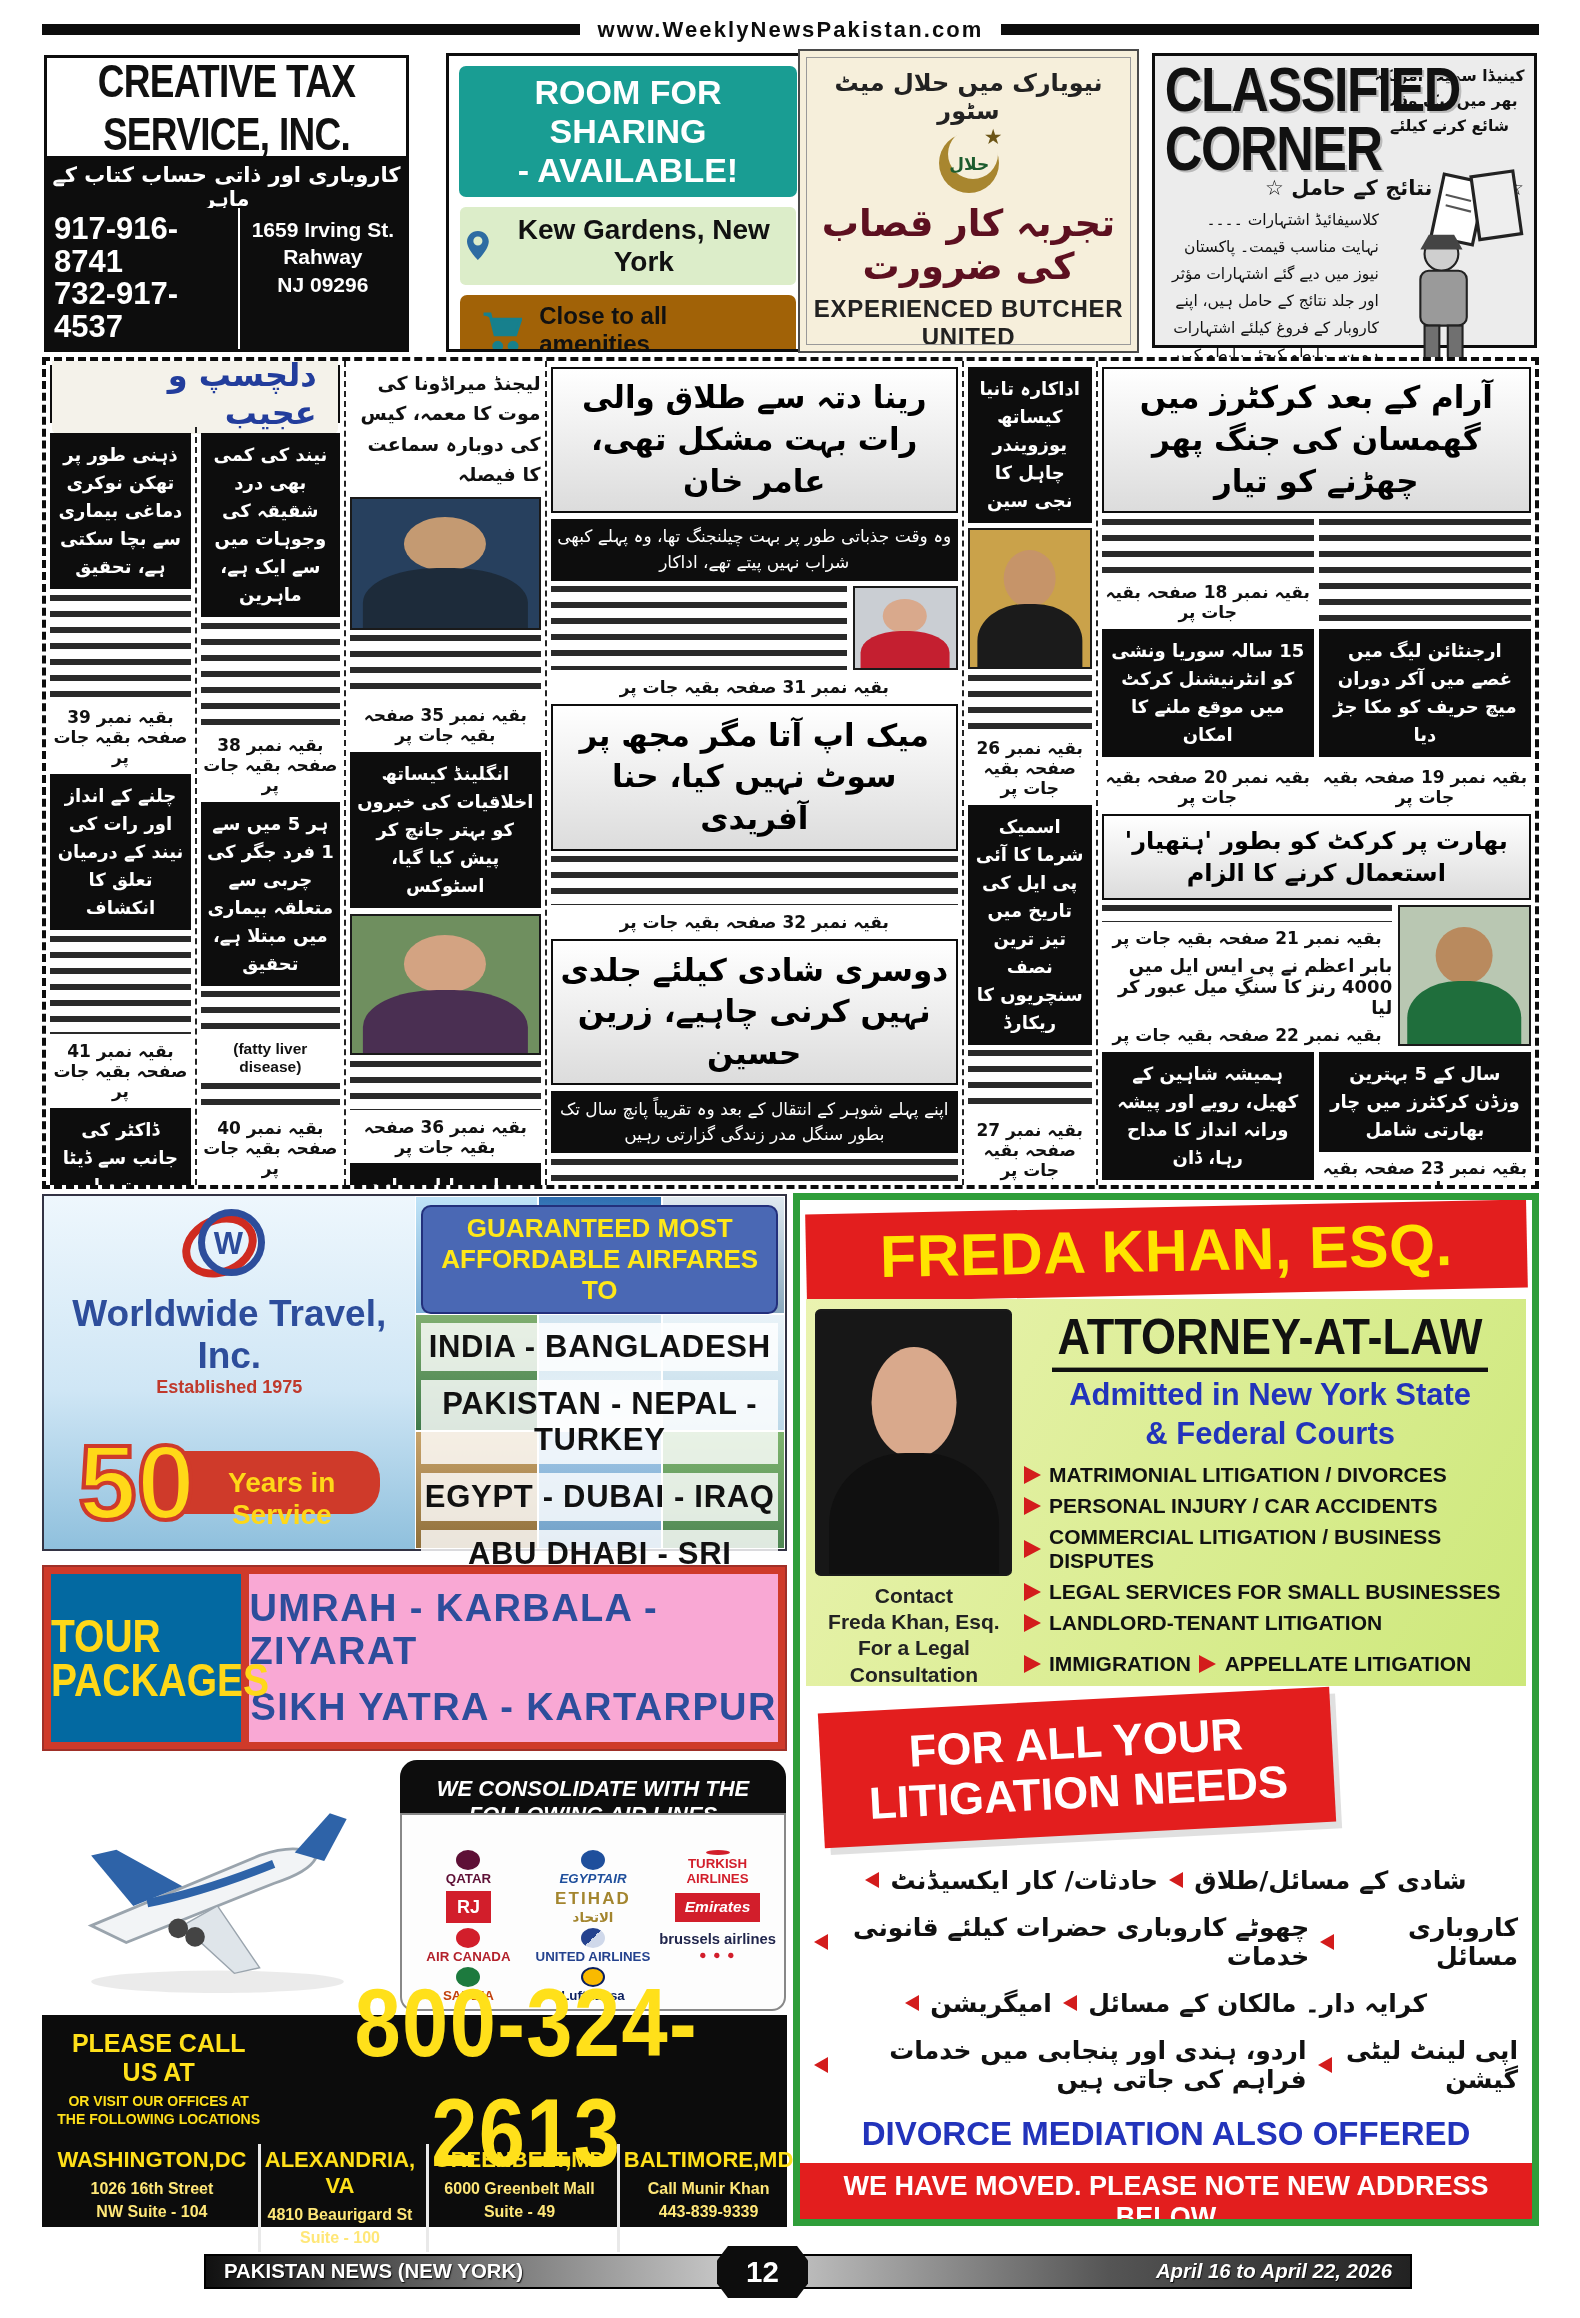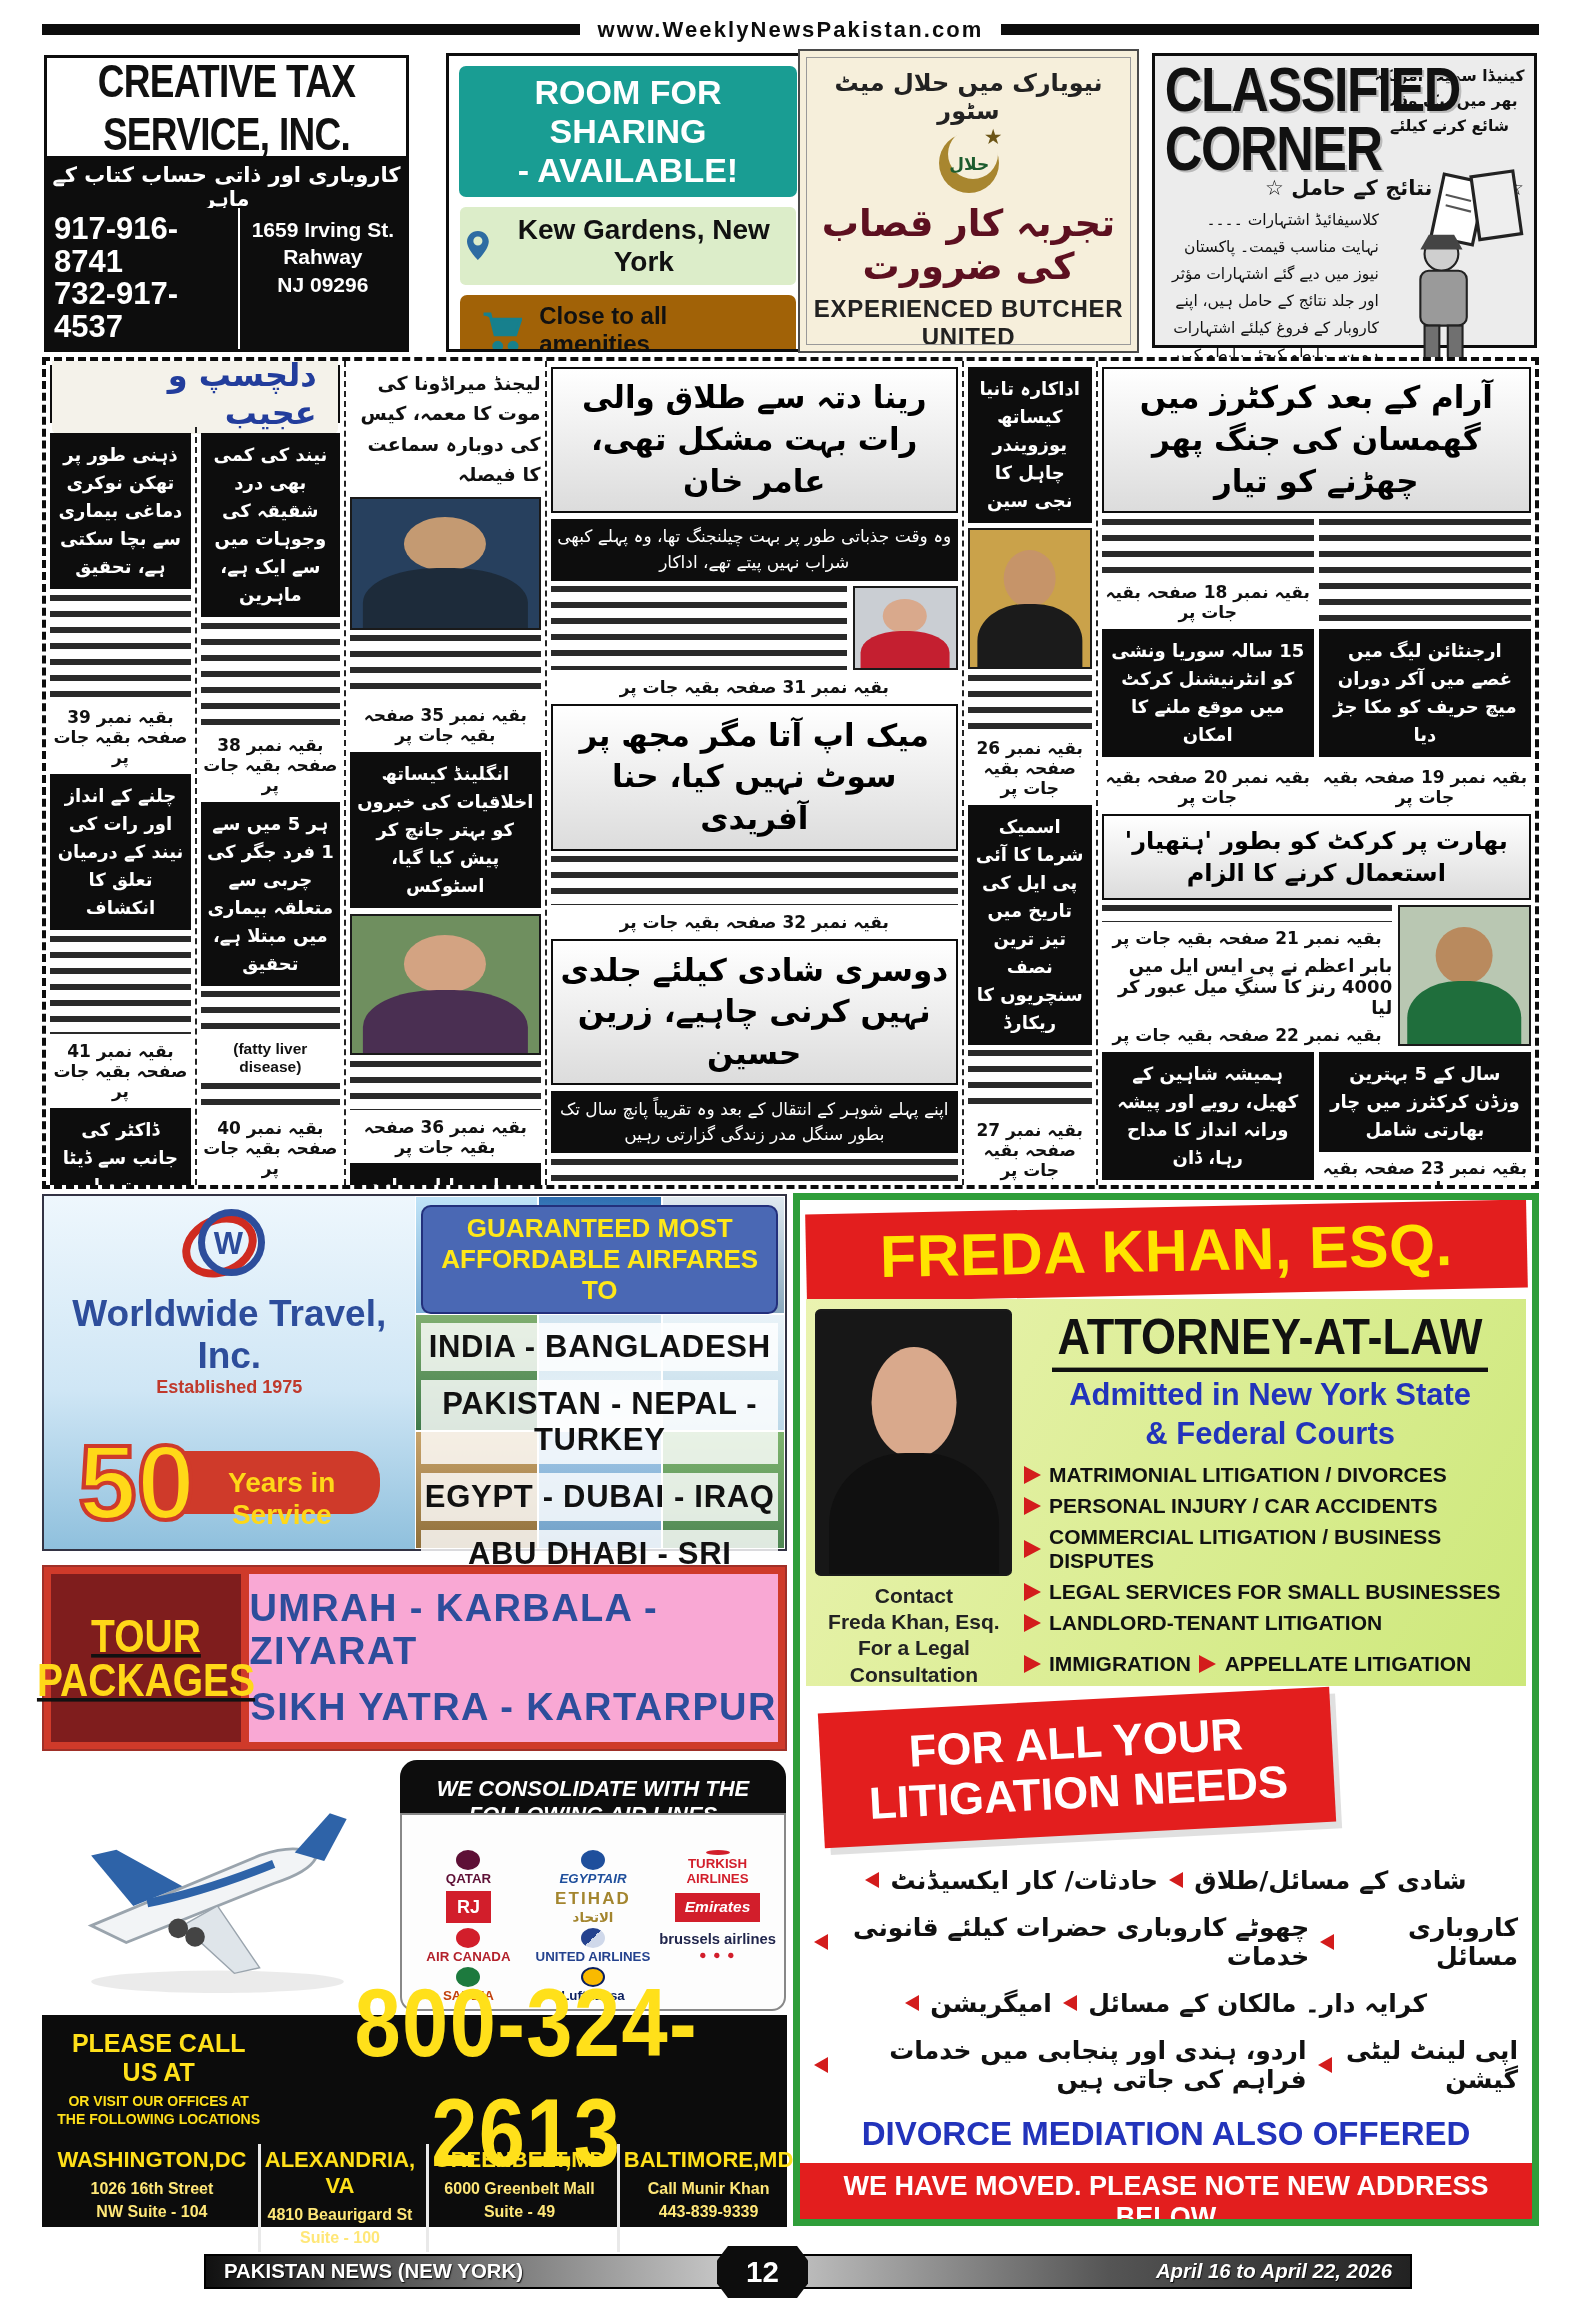--- a/index.html
+++ b/index.html
@@ -102,21 +102,21 @@
   .travel-tag { margin:37px auto 0; width:86%; background:#fff; border:2.8px solid #9bb7d4; border-radius:12.6px; padding:9.8px 4.2px; }
   .travel-tag .t1 { font-size:28px; font-weight:900; color:#cf3a2a; }
   .travel-tag .t2 { font-size:28px; font-weight:900; color:#2d4d9b; }
   .collage { width:50%; position:relative; display:grid; grid-template-columns:1fr 1fr 1fr; grid-auto-rows:1fr; }
   .collage > div { border:0.7px solid #fff; }
   .dest-overlay { position:absolute; inset:0; display:flex; flex-direction:column; justify-content:flex-start; padding:8.4px 5.6px; gap:9.8px; }
   .dest-head { background:#4a68b4; border:2.8px solid #23307c; border-radius:9.8px; color:#ffe818; font-weight:900;
     font-size:26px; text-align:center; padding:5.6px 1.4px; }
   .dest { background:rgba(255,255,255,.82); font-size:31px; font-weight:900; text-align:center; padding:5.6px 1.4px; letter-spacing:0.7px; }
   .tour-row { left:42px; top:1565px; width:745px; height:186px; display:flex; gap:8.4px; background:#cf3a2a; border:2.8px solid #a03028; padding:7px; }
-  .tour-label { width:190px; background:#7f1d1d; display:flex; flex-direction:column; align-items:center; justify-content:center;text-decoration:underline; }
+  .tour-label { width:190px; background:#0369a1; display:flex; flex-direction:column; justify-content:center; }
   .tour-label div { color:#ffd818; font-size:39px; font-weight:900; transform:scaleY(1.2); }
   .tour-box { flex:1; background:#f9a8d4; display:flex; flex-direction:column; align-items:center; justify-content:center; gap:12.6px; }
   .tour-box div { color:#2d4d9b; font-size:38px; font-weight:900; letter-spacing:1.4px; }
   .consolidate { left:400px; top:1760px; width:386px; height:84px; background:#0d0d0d; border-radius:17px;
     color:#fff; display:flex; align-items:center; justify-content:center; text-align:center;
     font-size:22px; font-weight:900; font-style:italic; padding:0 11.2px; line-height:1.2; }
   .airlines { left:400px; top:1813px; width:386px; height:198px; background:#fdfdfd; border:2.8px solid #888;
     border-radius:0 0 14px 14px; display:grid; grid-template-columns:1fr 1fr 1fr; padding:35px 5.6px 5.6px; gap:2.8px; }
   .al { display:flex; flex-direction:column; align-items:center; justify-content:center; text-align:center; gap:1.4px; overflow:hidden; }
   .al .nm { font-weight:900; font-size:13.3px; }

